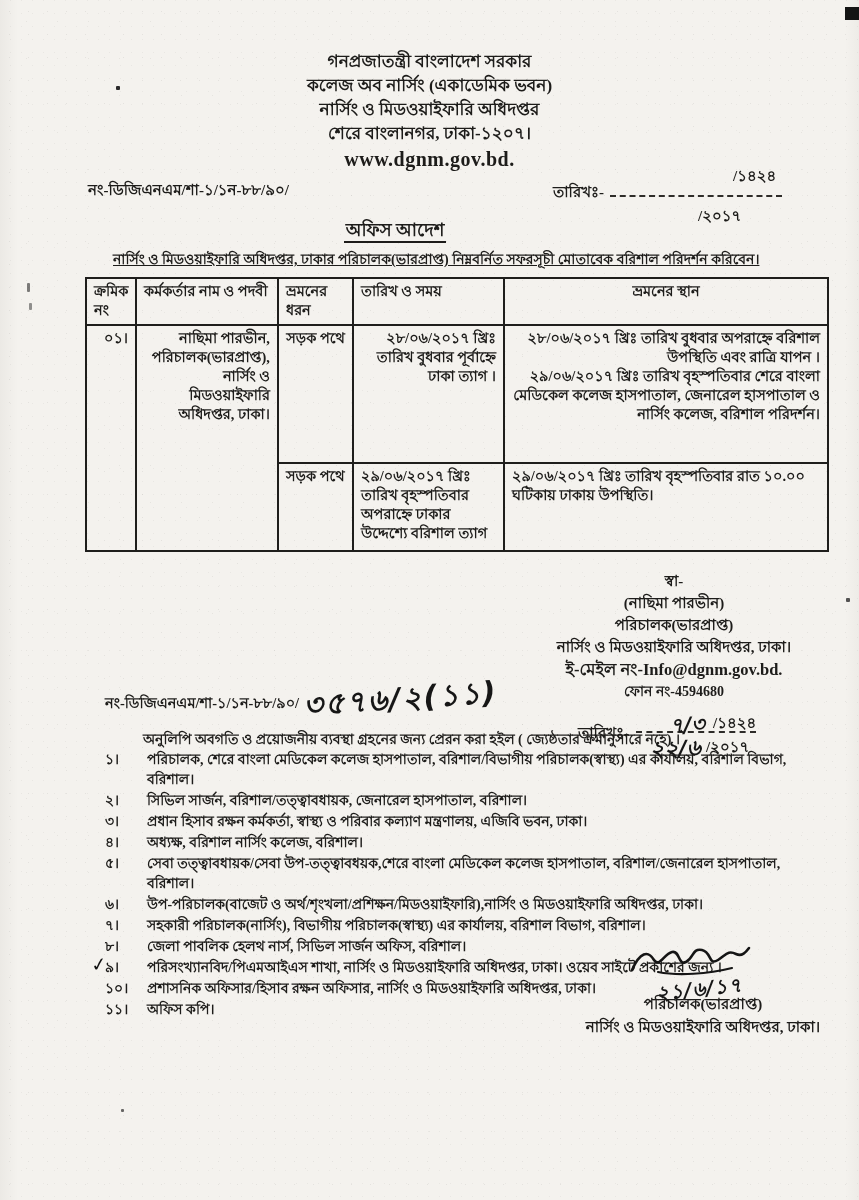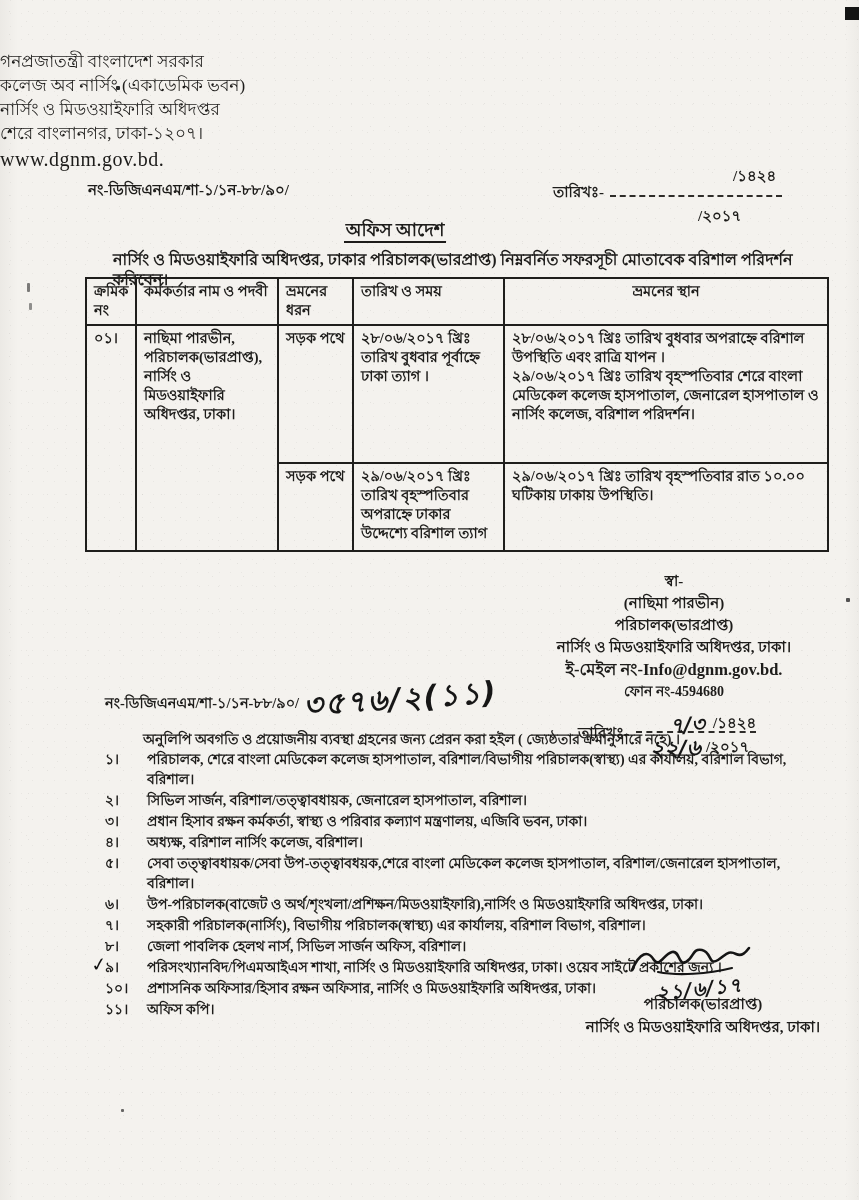--- a/index.html
+++ b/index.html
@@ -20,46 +20,46 @@
       radial-gradient(circle, rgba(20,20,20,0.05) 0.5px, transparent 0.9px),
       radial-gradient(circle, rgba(60,55,50,0.08) 0.4px, transparent 0.8px);
     background-size:19px 23px, 11px 13px, 31px 37px;
     background-position:0 0, 5px 7px, 11px 3px;
   }
   .abs { position:absolute; }
   
   .corner-mark { top:7px; right:0; width:14px; height:13px; background:#141414; }
   .speck { background:#2a2a2a; border-radius:1px; }
   
-  .letterhead { top:50px; left:0; width:100%; font-weight:400; }
+  .letterhead { top:50px; left:0; width:100%; text-align:center; font-weight:700; }
   .letterhead .lh-line { font-size:17px; line-height:24px; }
   .letterhead .lh-site { font-size:20px; line-height:26px; letter-spacing:0.5px; }
   
   .memo-number { font-size:15px; font-weight:700; white-space:nowrap; }
   .memo1-no { top:178px; left:88px; }
   .date-group { position:relative; font-size:15px; font-weight:700; }
   .memo1-date { top:180px; left:553px; width:250px; }
   .dashline { display:inline-block; width:172px; border-bottom:2px dashed #2e2c29; height:8px; margin-left:6px; }
   .memo1-date .yr-top { position:absolute; top:-16px; left:180px; }
   .memo1-date .yr-bottom { position:absolute; top:24px; left:145px; }
   
   .doc-title { top:216px; left:0; width:92%; text-align:center; font-size:18px; font-weight:700; }
   .doc-title span { border-bottom:2px solid #1d1c1a; padding:0 2px 1px; }
   
-  .intro { top:250px; left:113px; width:730px; font-size:16px; font-weight:700; line-height:20px; }
+  .intro { top:250px; left:113px; width:730px; font-size:14px; font-weight:700; line-height:20px;text-decoration:underline; }
   
   .doc-table { top:277px; left:85px; }
   table { border-collapse:collapse; table-layout:fixed; width:742px; }
   col.c1{width:50px;} col.c2{width:142px;} col.c3{width:75px;} col.c4{width:151px;} col.c5{width:324px;}
   th,td { border:2px solid #1f1e1c; padding:3px 7px 4px; vertical-align:top;
           font-size:14.5px; font-weight:700; line-height:19px; text-align:left; }
   th { font-weight:700; }
   th.center { text-align:center; }
   td.prewrap { white-space:pre-line; }
-  tr.row-a td { height:138px; }
+  tr.row-a td { height:138px;text-align:right; }
   tr.row-b td { height:88px; }
   
   .sign1 { top:570px; left:500px; width:348px; text-align:center; font-weight:700; }
   .sign1 .s-line { font-size:15px; line-height:22px; }
   .sign1 .s-email { font-size:16.5px; line-height:24px; }
   .sign1 .s-phone { font-size:14px; line-height:20px; }
   
   .hand { font-family:"DejaVu Sans",sans-serif; font-weight:700; font-style:italic; color:#161616; }
   .memo2-no { top:692px; left:105px; display:flex; align-items:flex-start; }
   .memo2-hand { font-size:30px; line-height:30px; letter-spacing:2px; transform:rotate(-4deg); margin:-8px 0 0 4px; }

